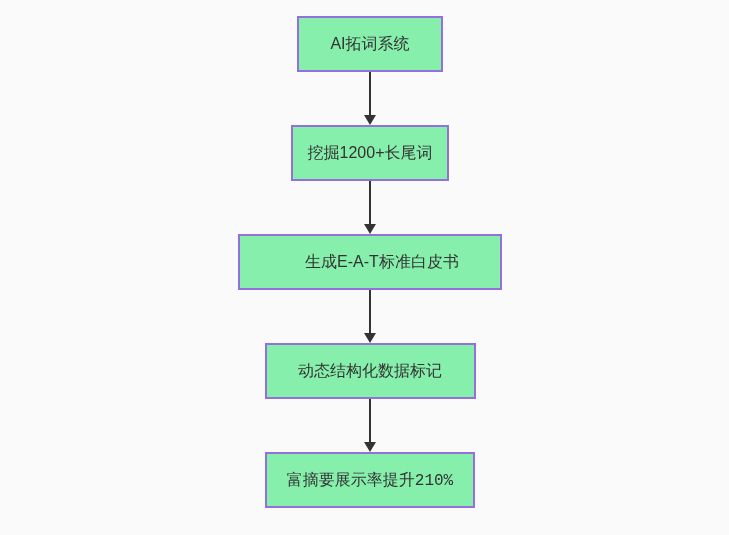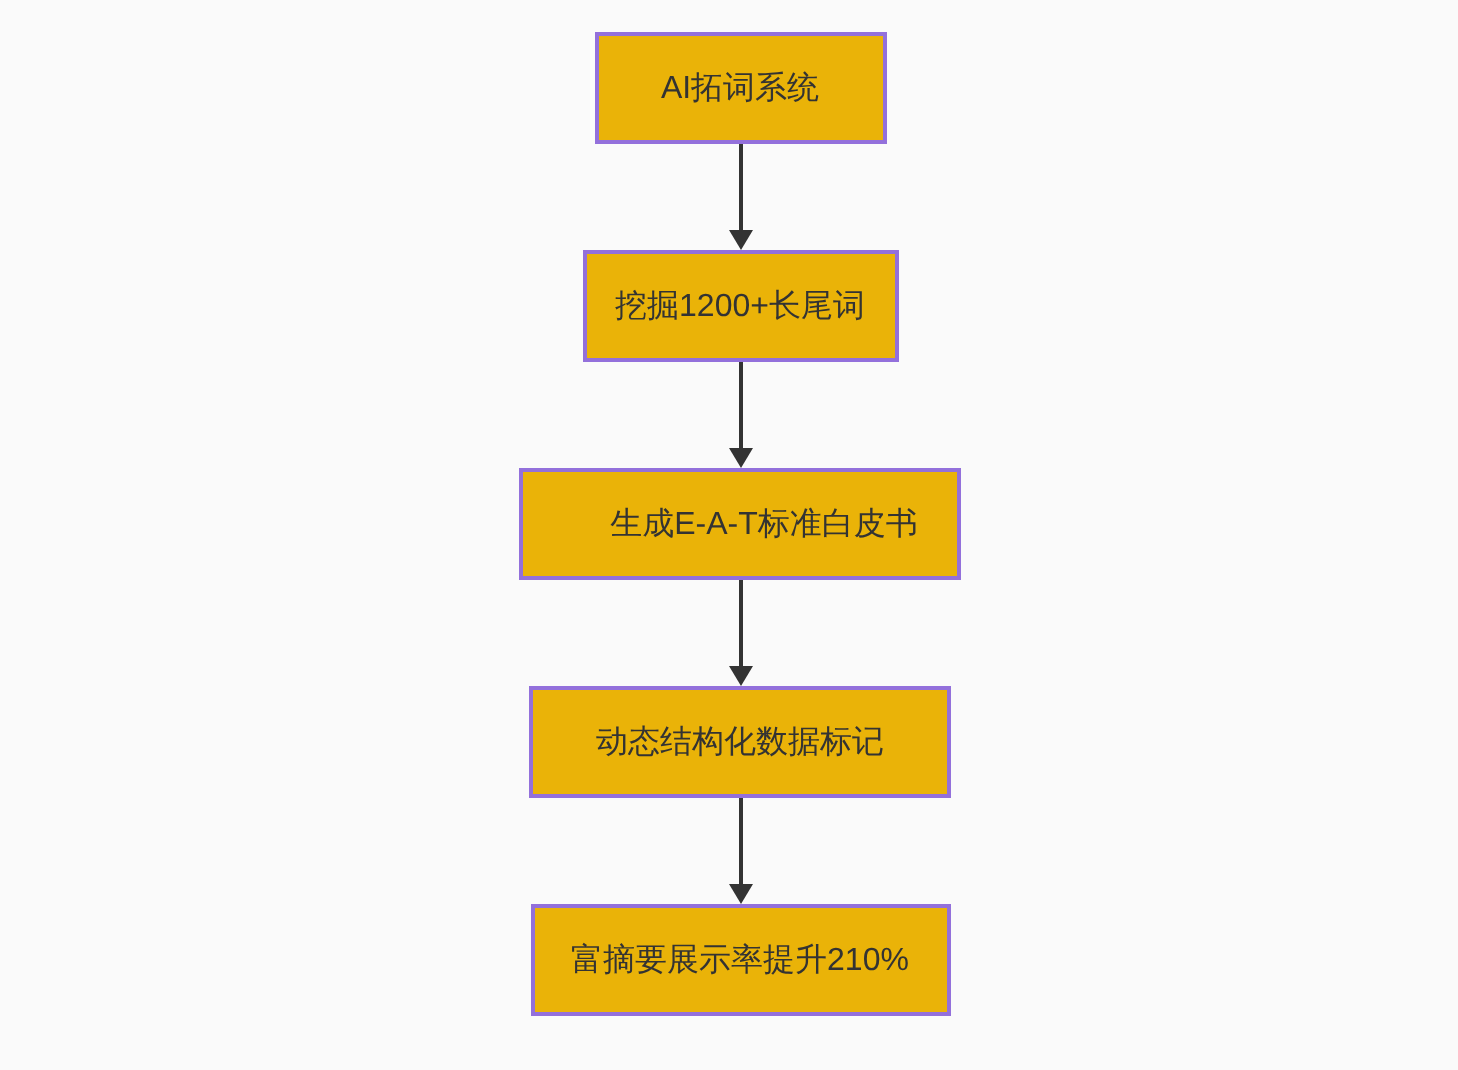--- a/index.html
+++ b/index.html
@@ -22,32 +22,32 @@
     display: flex;
     flex-direction: column;
     align-items: center;
   }
   .node {
     box-sizing: border-box;
     height: 56px;
     display: flex;
     align-items: center;
     justify-content: center;
-    background: #eab308;
+    background: #86efac;
     border: 2px solid #9370DB;
     color: #333333;
     font-size: 16px;
     white-space: nowrap;
     padding: 0 10px;
   }
   .node.n1 { width: 146px; }
   .node.n2 { width: 158px; }
-  .node.n3 { width: 221px; padding-left: 34px; }
+  .node.n3 { width: 264px; padding-left: 34px; }
   .node.n4 { width: 211px; }
-  .node.n5 { width: 210px; }
+  .node.n5 { width: 210px; font-family: Liberation Mono, monospace; }
   .arrow {
     height: 53px;
     display: flex;
     flex-direction: column;
     align-items: center;
     justify-content: flex-start;
   }
   .arrow-line {
     width: 2px;
     height: 43px;

